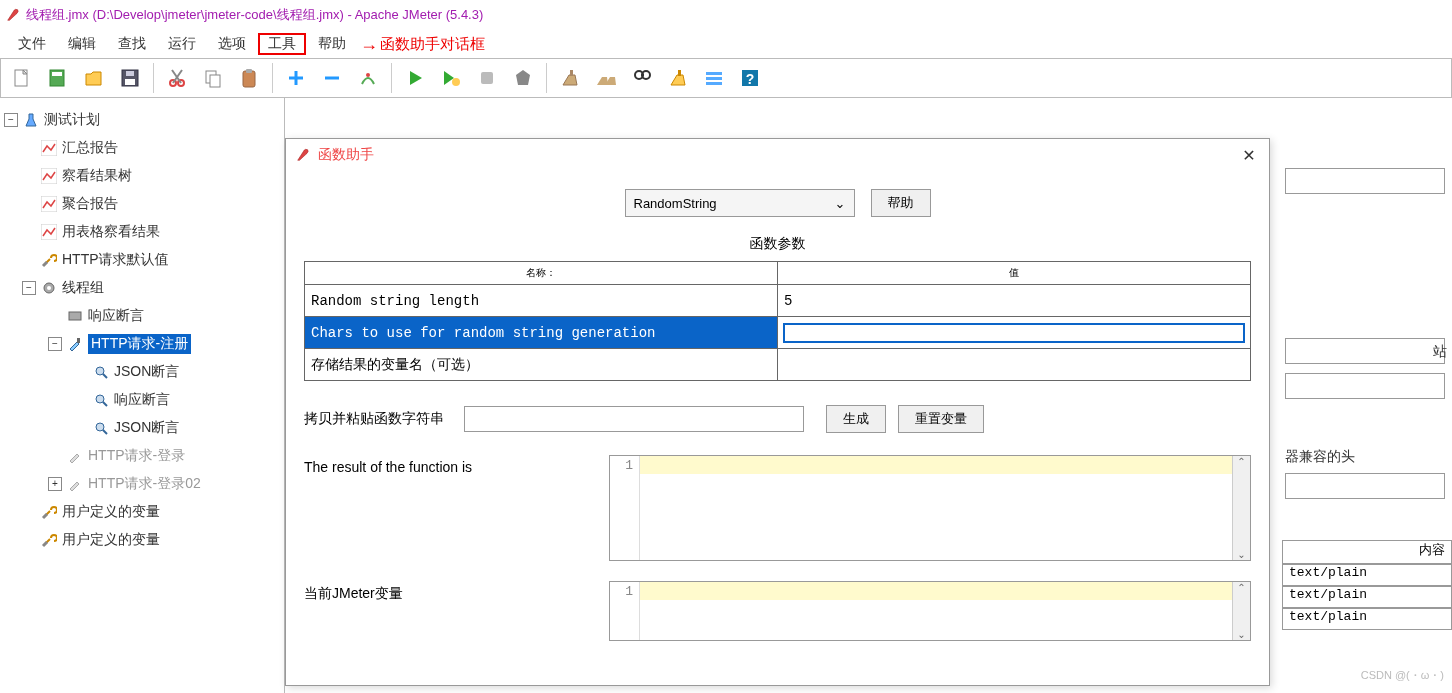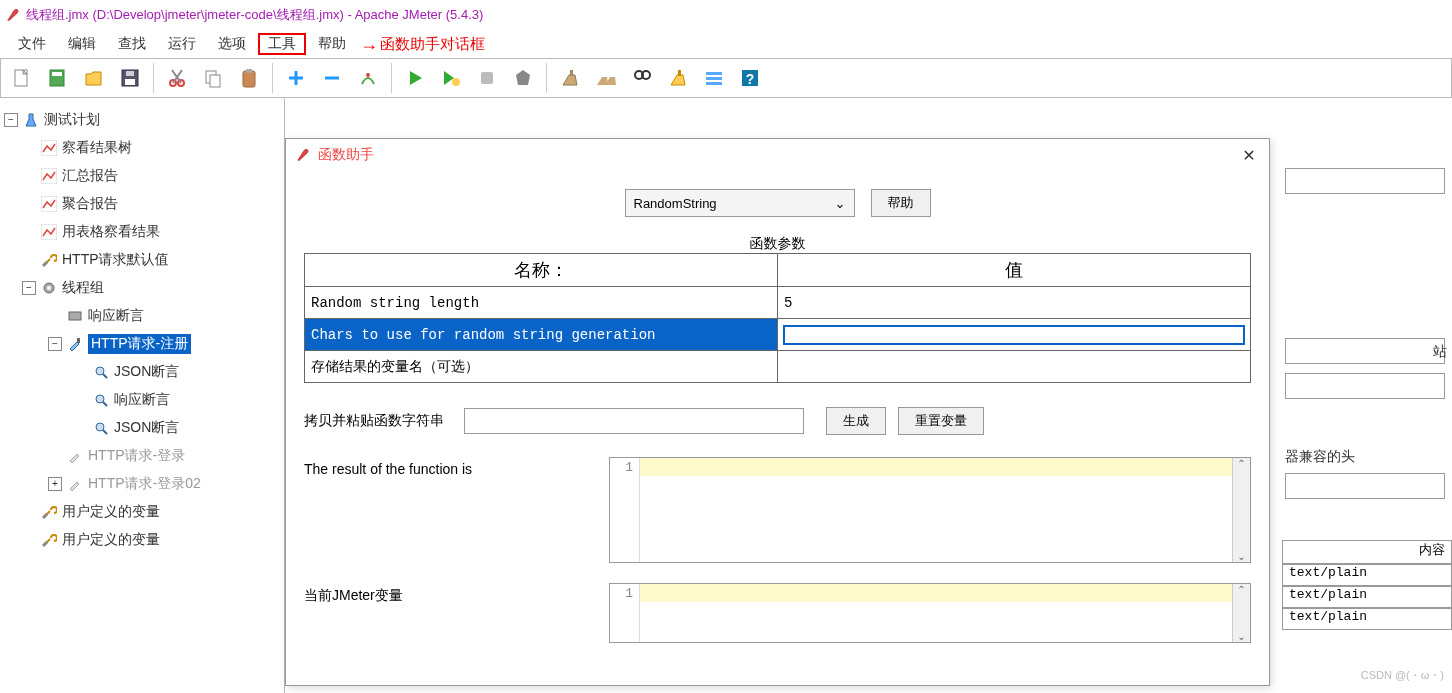--- a/index.html
+++ b/index.html
@@ -41,24 +41,24 @@
 .dlg-title { height: 32px; display: flex; align-items: center; padding: 0 10px; }
 .dlg-title .feather-icon { width: 14px; height: 14px; margin-right: 8px; }
 .dlg-title-text { font-size: 14px; color: #ef4444; flex: 1; }
 .dlg-close { width: 20px; height: 20px; cursor: pointer; display: flex; align-items: center; justify-content: center; font-size: 16px; color: #333; }
 
 .dlg-body { padding: 10px 18px; }
 .func-select-row { display: flex; justify-content: center; align-items: center; gap: 16px; margin-top: 8px; margin-bottom: 18px; }
 .combo { width: 230px; height: 28px; border: 1px solid #999; display: flex; align-items: center; padding: 0 8px; background: #f5f5f5; justify-content: space-between; cursor: pointer; }
 .btn { height: 28px; padding: 0 16px; border: 1px solid #999; background: #f0f0f0; cursor: pointer; display: flex; align-items: center; font-size: 13px; }
 
-.section-title { text-align: center; font-size: 14px; margin-bottom: 0; }
+.section-title { text-align: center; font-size: 14px; margin-bottom: 8px; }
 
 .param-table { border: 1px solid #666; width: 100%; border-collapse: collapse; }
-.param-table th { border: 1px solid #666; background: #fff; font-weight: normal; font-size: 18px; padding: 4px; text-align: center; }
+.param-table th { border: 1px solid #666; background: #fff; font-weight: normal; font-size: 10px; padding: 4px; text-align: center; }
 .param-table td { border: 1px solid #666; padding: 2px 6px; font-family: "Courier New", monospace; font-size: 14px; height: 32px; }
 .param-table tr.selected td:first-child { background: #0a64c8; color: #fff; }
 .param-table td input { width: 100%; border: none; outline: none; font-family: inherit; font-size: inherit; background: transparent; }
 .param-table tr.selected td:last-child input { border: 1px solid #0a64c8; outline: 1px solid #0a64c8; }
 
 .gen-row { display: flex; align-items: center; gap: 10px; margin-top: 24px; }
 .gen-label { width: 150px; font-size: 14px; }
 .gen-input { width: 340px; height: 26px; border: 1px solid #999; padding: 0 4px; }
 .gen-btns { display: flex; gap: 12px; margin-left: 12px; }
 
@@ -247,33 +247,33 @@
           </li>
         <li>
             <div class="row indent1">
               <span class="toggle spacer"></span>
               <span class="node-icon">
                 <svg width="16" height="16">
                   <rect width="16" height="16" fill="#fff" stroke="#ccc"></rect>
                   <path d="M2 12 L6 6 L10 10 L14 4" fill="none" stroke="#d44" stroke-width="1.5"></path>
                 </svg>
               </span>
-              <span class="node-label">察看结果树</span>
+              <span class="node-label">汇总报告</span>
             </div>
           </li>
         <li>
             <div class="row indent1">
               <span class="toggle spacer"></span>
               <span class="node-icon">
                 <svg width="16" height="16">
                   <rect width="16" height="16" fill="#fff" stroke="#ccc"></rect>
                   <path d="M2 12 L6 6 L10 10 L14 4" fill="none" stroke="#d44" stroke-width="1.5"></path>
                 </svg>
               </span>
-              <span class="node-label">汇总报告</span>
+              <span class="node-label">察看结果树</span>
             </div>
           </li>
         <li>
             <div class="row indent1">
               <span class="toggle spacer"></span>
               <span class="node-icon">
                 <svg width="16" height="16">
                   <rect width="16" height="16" fill="#fff" stroke="#ccc"></rect>
                   <path d="M2 12 L6 6 L10 10 L14 4" fill="none" stroke="#d44" stroke-width="1.5"></path>
                 </svg>

